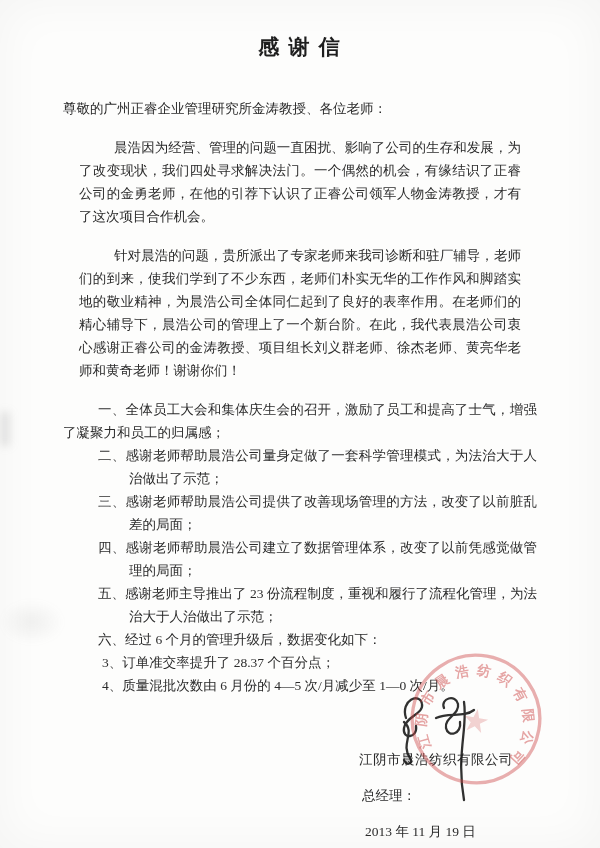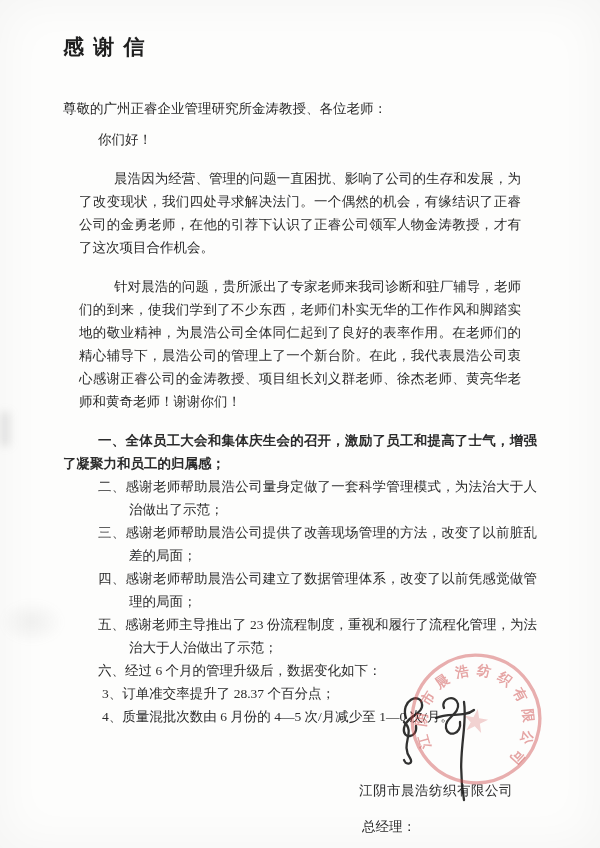--- a/index.html
+++ b/index.html
@@ -12,33 +12,33 @@
     overflow:hidden;
     box-shadow: inset 0 0 50px rgba(0,0,0,0.04);
     font-family:"Liberation Serif","DejaVu Serif",serif;
     color:#2b2b2b;
   }
   .content {
     position:absolute; left:63px; right:63px; top:33px;
     font-size:13.5px; line-height:23px;
   }
   .title {
-    text-align:left;
+    text-align:center;
     font-size:21px; line-height:28px;
     font-weight:700;
     letter-spacing:2px;
     color:#1e1e1e;
     margin:0 0 36px 0;
   }
   .salutation { margin:16px 0 8px 0; }
   .greeting { text-indent:35px; }
   .para { margin:16px; text-align:justify; text-indent:35px; }
   .list { margin:0; }
   .item { text-align:justify; }
-  .item.flush { padding-left:0; text-indent:35px;font-weight:bold; }
+  .item.flush { padding-left:0; text-indent:35px; }
   .item.hang  { padding-left:66px; text-indent:-31px; }
   .item.sub   { padding-left:39px; text-indent:0; }
   .closing {
     margin-top:45px; margin-left:296px;
     line-height:36px;
   }
   .closing .company { letter-spacing:0.5px; }
   .closing .signer  { padding-left:3px; }
   .closing .date    { padding-left:6px; }
   .signature-svg {
@@ -66,21 +66,20 @@
 <body>
 
 <div class="page">
 
   <div class="content">
 
     <div class="title">感 谢 信</div>
 
     <div class="salutation">尊敬的广州正睿企业管理研究所金涛教授、各位老师：</div>
 
-    <div class="greeting">你们好！</div>
 
     <p class="para">晨浩因为经营、管理的问题一直困扰、影响了公司的生存和发展，为了改变现状，我们四处寻求解决法门。一个偶然的机会，有缘结识了正睿公司的金勇老师，在他的引荐下认识了正睿公司领军人物金涛教授，才有了这次项目合作机会。</p>
 
     <p class="para">针对晨浩的问题，贵所派出了专家老师来我司诊断和驻厂辅导，老师们的到来，使我们学到了不少东西，老师们朴实无华的工作作风和脚踏实地的敬业精神，为晨浩公司全体同仁起到了良好的表率作用。在老师们的精心辅导下，晨浩公司的管理上了一个新台阶。在此，我代表晨浩公司衷心感谢正睿公司的金涛教授、项目组长刘义群老师、徐杰老师、黄亮华老师和黄奇老师！谢谢你们！</p>
 
     <div class="list">
       <div class="item flush"><span>一、</span><span>全体员工大会和集体庆生会的召开，激励了员工和提高了士气，增强了凝聚力和员工的归属感；</span></div>
       <div class="item hang"><span>二、</span><span>感谢老师帮助晨浩公司量身定做了一套科学管理模式，为法治大于人治做出了示范；</span></div>
       <div class="item hang"><span>三、</span><span>感谢老师帮助晨浩公司提供了改善现场管理的方法，改变了以前脏乱差的局面；</span></div>
       <div class="item hang"><span>四、</span><span>感谢老师帮助晨浩公司建立了数据管理体系，改变了以前凭感觉做管理的局面；</span></div>

